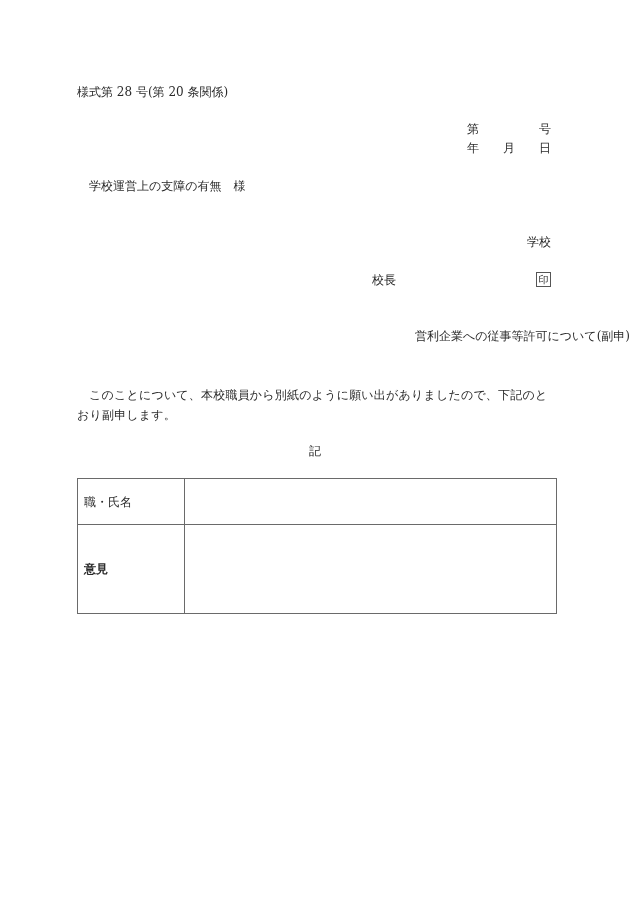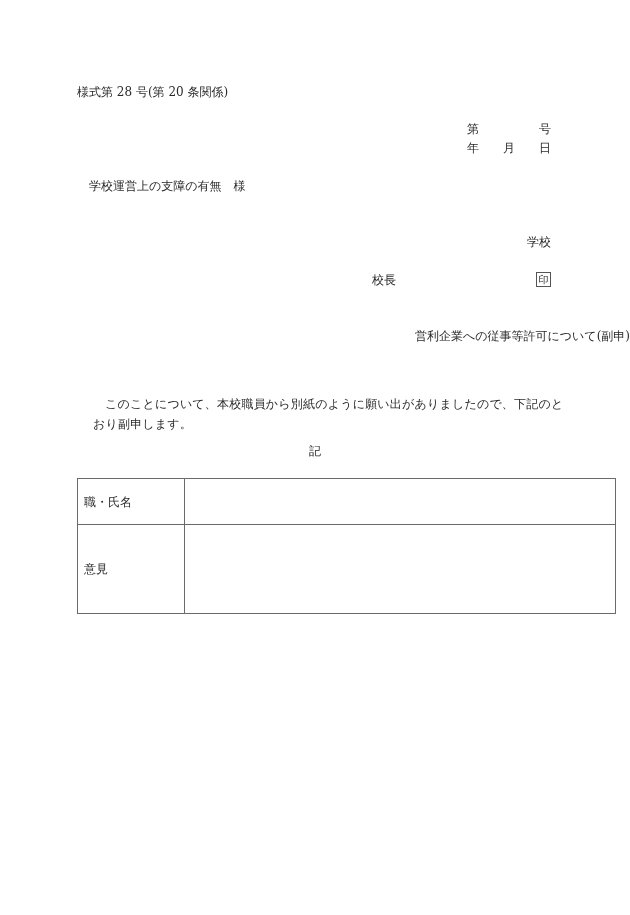--- a/index.html
+++ b/index.html
@@ -30,48 +30,47 @@
       width: 13px; height: 13px;
       border: 1px solid #555;
       font-size: 10px;
       line-height: 13px;
       text-align: center;
       box-sizing: content-box;
     }
     .title { left: 0; width: 630px; text-align: right; top: 328px; }
     .body-text {
       position: absolute;
-      left: 93px; top: 385px;
+      left: 77px; top: 385px;
       width: 480px;
       line-height: 20px;
       white-space: normal;
       text-indent: 1em;
       letter-spacing: 0.2px;
-      margin-top: 9px;
     }
     .ki { left: 0; width: 630px; text-align: center; top: 443px; }
     table.record {
       position: absolute;
       left: 77px; top: 478px;
-      width: 539px;
+      width: 480px;
       border-collapse: collapse;
       padding-left: 20px;
     }
     table.record td {
       border: 1.5px solid #6a6a6a;
       padding: 0 6px;
       vertical-align: middle;
       font-size: 12px;
       line-height: 16px;
     }
     table.record td.label { width: 94px; }
     table.record td.value { }
     .row1 td { height: 45px; }
     .row2 td { height: 60px; }
-    .row3 td { height: 88px; }
+    .row3 td { height: 88px; font-weight: bold; }
     .spaced { letter-spacing: 3.5px; }
   </style>
 </head>
 <body>
 
 <div class="abs form-number">様式第 28 号(第 20 条関係)</div>
 
 <div class="abs doc-no-row split">
   <span>第</span>
   <span>号</span>

